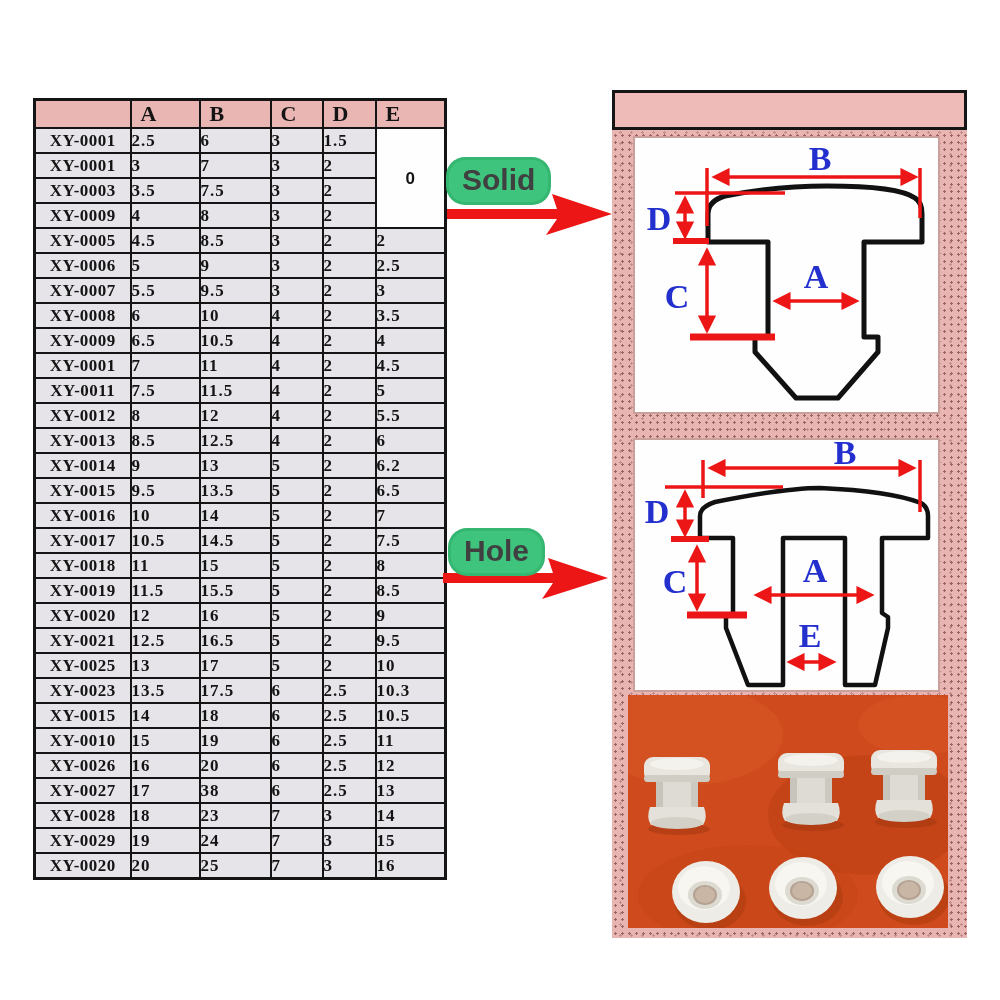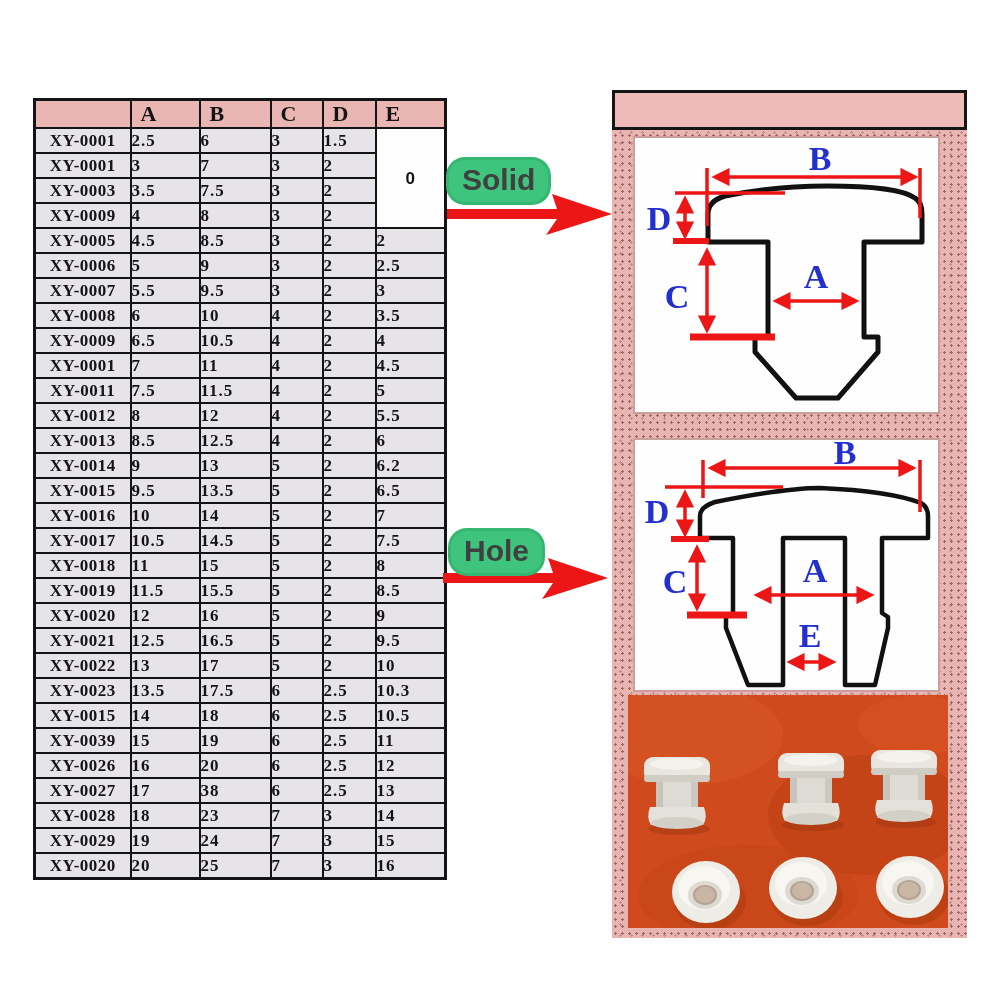--- a/index.html
+++ b/index.html
@@ -228,21 +228,21 @@
         </tr>
         <tr>
           <td class="lbl">XY-0021</td>
           <td class="val">12.5</td>
           <td class="val">16.5</td>
           <td class="val">5</td>
           <td class="val">2</td>
           <td class="val">9.5</td>
         </tr>
         <tr>
-          <td class="lbl">XY-0022</td>
+          <td class="lbl">XY-0025</td>
           <td class="val">13</td>
           <td class="val">17</td>
           <td class="val">5</td>
           <td class="val">2</td>
           <td class="val">10</td>
         </tr>
         <tr>
           <td class="lbl">XY-0023</td>
           <td class="val">13.5</td>
           <td class="val">17.5</td>
@@ -252,21 +252,21 @@
         </tr>
         <tr>
           <td class="lbl">XY-0015</td>
           <td class="val">14</td>
           <td class="val">18</td>
           <td class="val">6</td>
           <td class="val">2.5</td>
           <td class="val">10.5</td>
         </tr>
         <tr>
-          <td class="lbl">XY-0039</td>
+          <td class="lbl">XY-0010</td>
           <td class="val">15</td>
           <td class="val">19</td>
           <td class="val">6</td>
           <td class="val">2.5</td>
           <td class="val">11</td>
         </tr>
         <tr>
           <td class="lbl">XY-0026</td>
           <td class="val">16</td>
           <td class="val">20</td>

